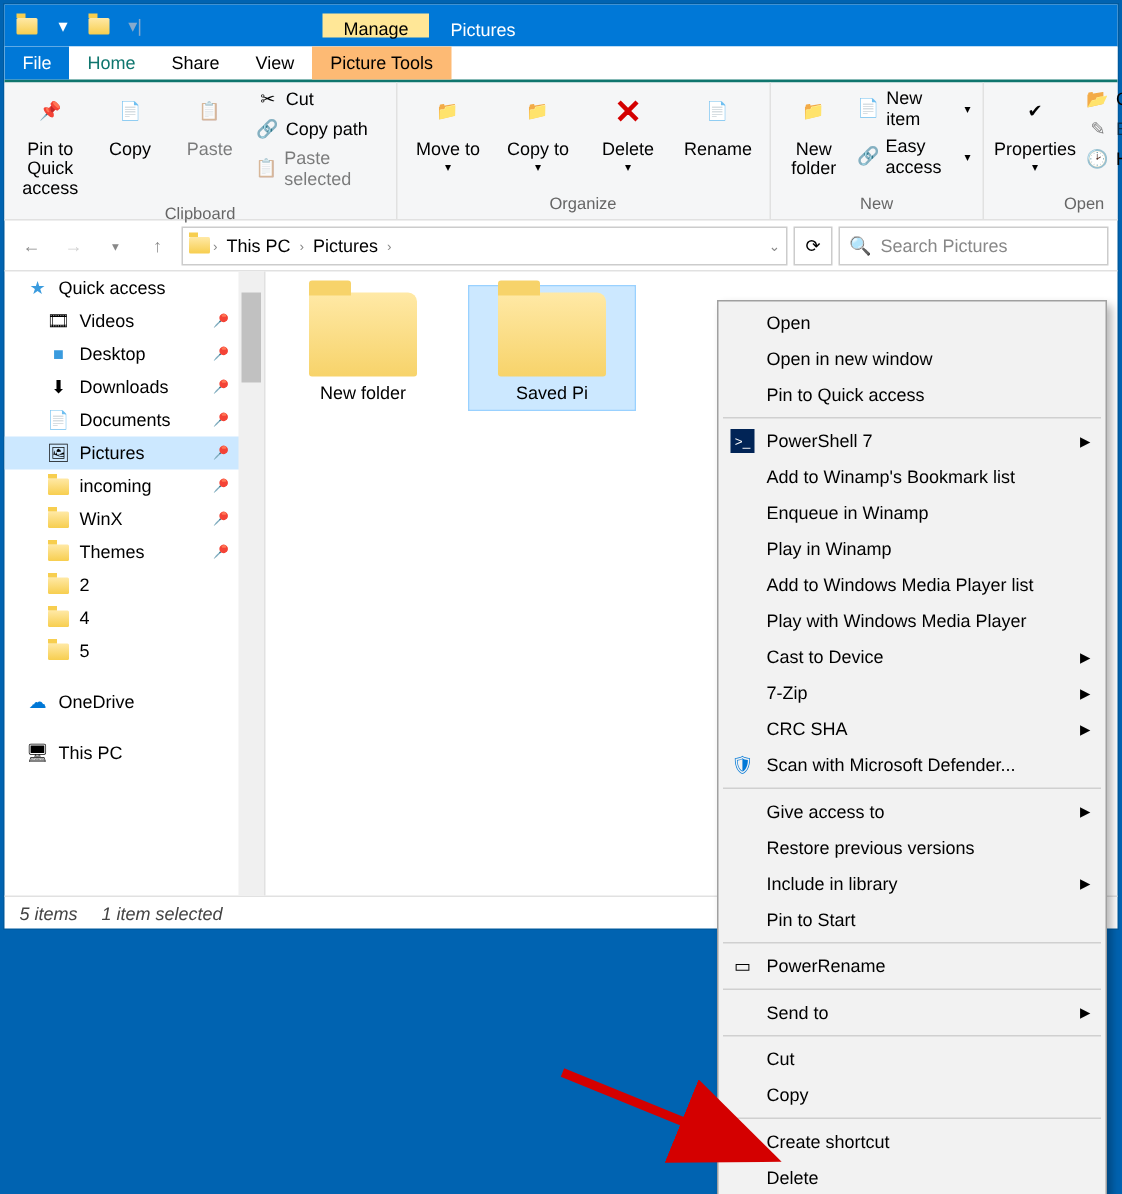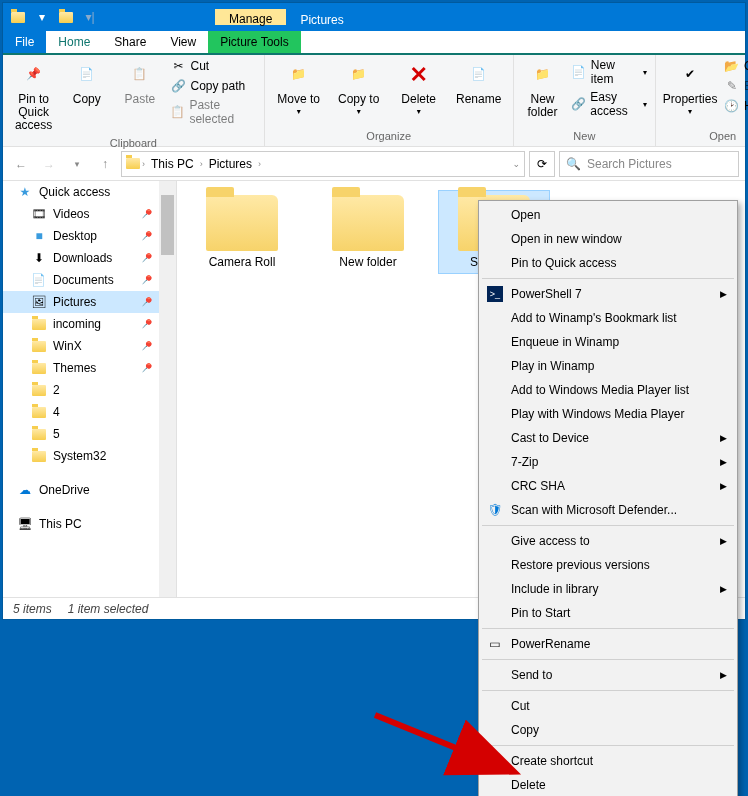--- a/index.html
+++ b/index.html
@@ -10,21 +10,21 @@
 .titlebar .qat { display: flex; align-items: center; padding: 0 4px; gap: 2px; }
 .titlebar .qat-icon { width: 22px; height: 22px; display: flex; align-items: center; justify-content: center; }
 .titlebar .tabctx { display: flex; height: 16px; margin-left: 110px; }
 .tabctx-manage { background: #ffe797; color: #000; padding: 4px 14px 0; display: flex; align-items: center; }
 .tabctx-title { padding: 4px 14px 0; color: #fff; }
 
 .ribbontabs { background: #fff; height: 24px; display: flex; border-bottom: 2px solid #0f766e; }
 .ribbontabs .tab { padding: 4px 12px; cursor: default; }
 .ribbontabs .file { background: #0078d7; color: #fff; }
 .ribbontabs .active { color: #0f766e; }
-.ribbontabs .tool { background: #22c55e; }
+.ribbontabs .tool { background: #fdba74; }
 
 .ribbon { background: #f5f6f7; height: 92px; display: flex; border-bottom: 1px solid #e1e1e1; }
 .group { border-right: 1px solid #e1e1e1; display: flex; flex-direction: column; padding: 2px 6px; }
 .group-body { display: flex; flex: 1; align-items: flex-start; gap: 4px; }
 .group-label { text-align: center; font-size: 11px; color: #666; padding: 2px 0; }
 .bigbtn { display: flex; flex-direction: column; align-items: center; width: 56px; padding: 2px; gap: 2px; text-align: center; font-size: 11px; line-height: 1.1; }
 .bigbtn .ico { width: 32px; height: 32px; display: flex; align-items: center; justify-content: center; }
 .smallcol { display: flex; flex-direction: column; gap: 2px; }
 .smallbtn { display: flex; align-items: center; gap: 4px; font-size: 11px; padding: 1px 2px; }
 .smallbtn .ico { width: 16px; height: 16px; display: flex; align-items: center; justify-content: center; }
@@ -292,47 +292,37 @@
               <div class="fico-yellow"></div>
             </span>
             <span>4</span>
           </li>
         <li>
             <span class="ico">
               <div class="fico-yellow"></div>
             </span>
             <span>5</span>
           </li>
-        <li>
-            <span class="ico">
-              <div class="fico-yellow"></div>
-            </span>
-            <span>System32</span>
-          </li>
         <li style="height:12px"></li>
         <li class="hdr">
             <span class="ico" style="color:#0078d7">☁</span>
             <span>OneDrive</span>
           </li>
         <li style="height:12px"></li>
         <li class="hdr">
             <span class="ico">🖥</span>
             <span>This PC</span>
           </li>
       </ul>
       <div class="scroll">
           <div class="thumb"></div>
         </div>
     </div>
 
     <div class="files">
-      <div class="folder">
-        <div class="foldericon"></div>
-        <span>Camera Roll</span>
-      </div>
       <div class="folder">
         <div class="foldericon"></div>
         <span>New folder</span>
       </div>
       <div class="folder sel">
         <div class="foldericon"></div>
         <span>Saved Pi</span>
       </div>
     </div>
   </div>

